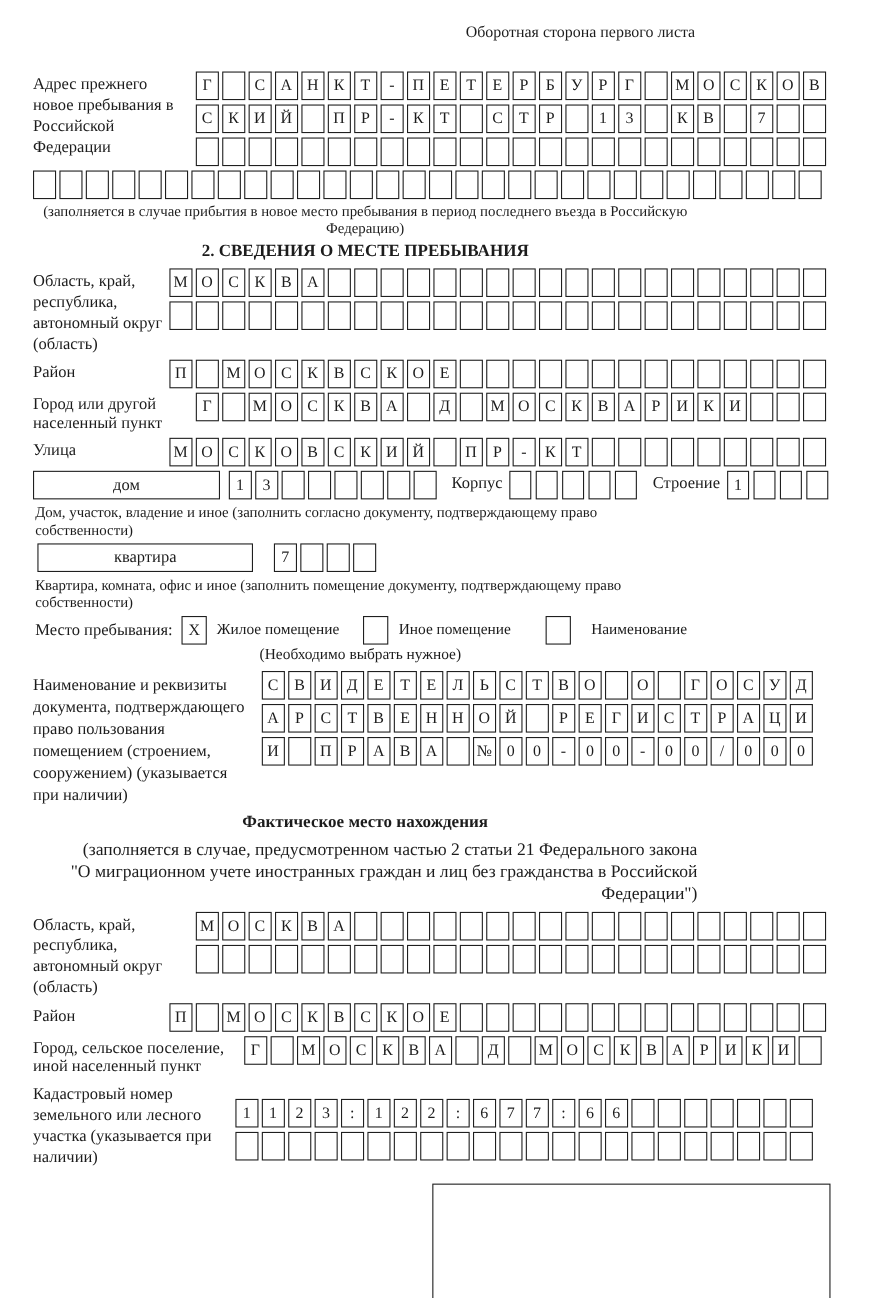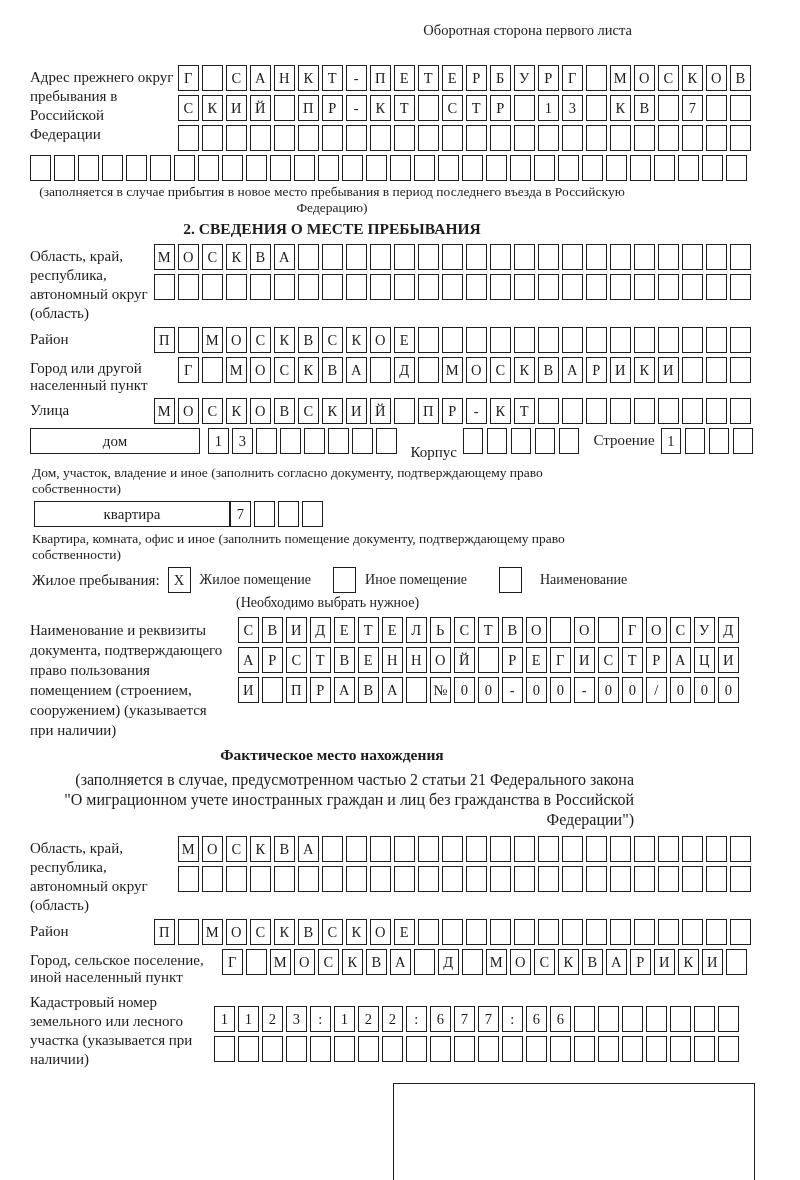--- a/index.html
+++ b/index.html
@@ -51,21 +51,21 @@
   }
 </style>
 </head>
 <body>
 
 <div class="page">
 
   <div class="corner">Оборотная сторона первого листа</div>
 
   <div class="frow">
-    <div class="flabel" style="width:148px;">Адрес прежнего округ пребывания в Российской Федерации</div>
+    <div class="flabel" style="width:148px;">Адрес прежнего новое пребывания в Российской Федерации</div>
     <div class="rowstack">
       <div class="cells">
           <span class="cell">Г</span>
           <span class="cell"></span>
           <span class="cell">С</span>
           <span class="cell">А</span>
           <span class="cell">Н</span>
           <span class="cell">К</span>
           <span class="cell">Т</span>
           <span class="cell">-</span>
@@ -335,53 +335,53 @@
     <div class="cells">
         <span class="cell">1</span>
         <span class="cell">3</span>
         <span class="cell"></span>
         <span class="cell"></span>
         <span class="cell"></span>
         <span class="cell"></span>
         <span class="cell"></span>
         <span class="cell"></span>
       </div>
-    <div class="inline-label" style="margin:12px 6px 0 14px;">Корпус</div>
+    <div class="inline-label" style="margin:0 6px 0 14px;">Корпус</div>
     <div class="cells">
         <span class="cell"></span>
         <span class="cell"></span>
         <span class="cell"></span>
         <span class="cell"></span>
         <span class="cell"></span>
       </div>
     <div class="inline-label" style="margin:0 6px 0 14px;">Строение</div>
     <div class="cells">
         <span class="cell">1</span>
         <span class="cell"></span>
         <span class="cell"></span>
         <span class="cell"></span>
       </div>
   </div>
   <div class="caption">Дом, участок, владение и иное (заполнить согласно документу, подтверждающему право собственности)</div>
 
   <div class="frow" style="margin-left:4px;">
-    <div class="wide-box" style="width:196px; margin-right:0;">
+    <div class="wide-box" style="width:196px; margin-right:19px;">
       <span>квартира</span>
     </div>
     <div class="cells">
         <span class="cell">7</span>
         <span class="cell"></span>
         <span class="cell"></span>
         <span class="cell"></span>
       </div>
   </div>
   <div class="caption">Квартира, комната, офис и иное (заполнить помещение документу, подтверждающему право собственности)</div>
 
   <div class="mesto-row">
-    <span class="mlabel">Жилое пребывания:</span>
+    <span class="mlabel">Место пребывания:</span>
     <span class="cell checkbox">X</span>
     <span class="olabel" style="margin-right:22px;">Жилое помещение</span>
     <span class="cell checkbox"></span>
     <span class="olabel" style="margin-right:32px;">Иное помещение</span>
     <span class="cell checkbox"></span>
     <span class="olabel" style="margin-left:18px;">Наименование</span>
   </div>
   <div class="mesto-note">(Необходимо выбрать нужное)</div>
 
   <div class="frow">

